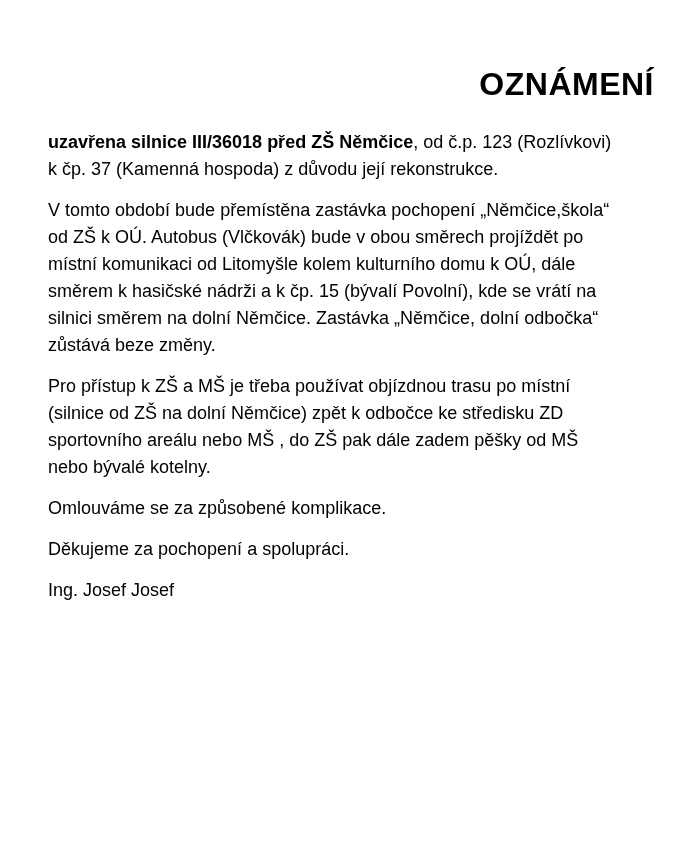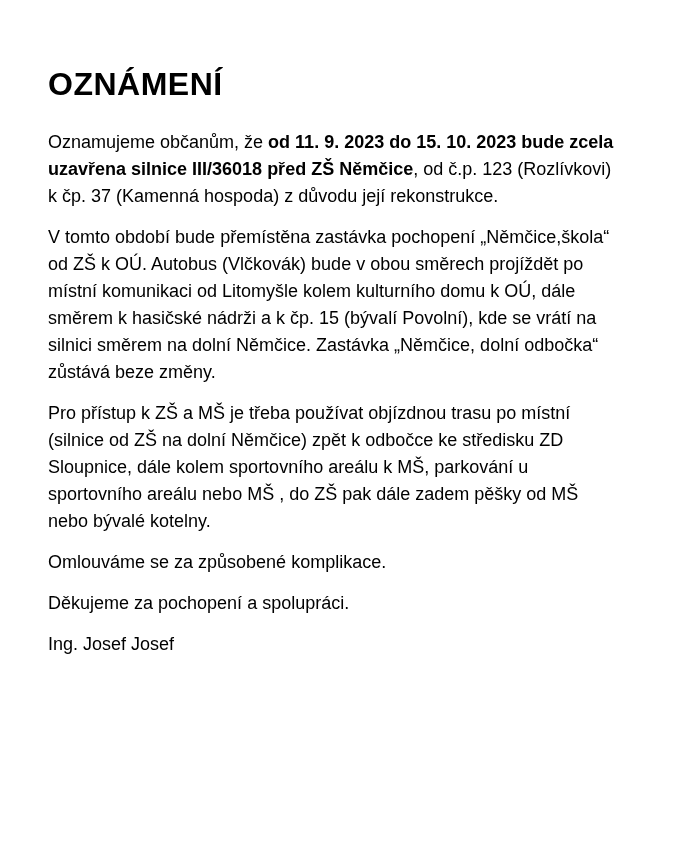--- a/index.html
+++ b/index.html
@@ -19,21 +19,21 @@
     padding: 64px 40px 0 48px;
     font-family: "Liberation Sans", sans-serif;
     color: #000000;
     background: #ffffff;
   }
   .doc-title {
     margin: 0 0 25px 0;
     font-size: 32px;
     line-height: 40px;
     font-weight: 700;
-    text-align: left;
+    text-align: right;
     letter-spacing: 0.5px;
     color: #000000;
   }
   .paragraph {
     margin: 0 0 14px 0;
   }
   .line {
     font-size: 18px;
     line-height: 27px;
     white-space: pre; 
@@ -42,36 +42,34 @@
     font-weight: 700;
   }
 </style>
 </head>
 <body>
 
 <div class="page">
   <h1 class="doc-title">OZNÁMENÍ</h1>
   <div>
       <div class="paragraph">
-        <div class="line"><span>Oznamujeme občanům, že </span><span class="bold">od 11. 9. 2023 do 15. 10. 2023 bude zcela</span></div>
         <div class="line"><span class="bold">uzavřena silnice III/36018 před ZŠ Němčice</span><span>, od č.p. 123 (Rozlívkovi)</span></div>
         <div class="line"><span>k čp. 37 (Kamenná hospoda) z důvodu její rekonstrukce.</span></div>
       </div>
       <div class="paragraph">
         <div class="line"><span>V tomto období bude přemístěna zastávka pochopení „Němčice,škola“</span></div>
         <div class="line"><span>od ZŠ k OÚ. Autobus (Vlčkovák) bude v obou směrech projíždět po</span></div>
         <div class="line"><span>místní komunikaci od Litomyšle kolem kulturního domu k OÚ, dále</span></div>
         <div class="line"><span>směrem k hasičské nádrži a k čp. 15 (bývalí Povolní), kde se vrátí na</span></div>
         <div class="line"><span>silnici směrem na dolní Němčice. Zastávka „Němčice, dolní odbočka“</span></div>
         <div class="line"><span>zůstává beze změny.</span></div>
       </div>
       <div class="paragraph">
         <div class="line"><span>Pro přístup k ZŠ a MŠ je třeba používat objízdnou trasu po místní</span></div>
         <div class="line"><span>(silnice od ZŠ na dolní Němčice) zpět k odbočce ke středisku ZD</span></div>
-        <div class="line"><span>Sloupnice, dále kolem sportovního areálu k MŠ, parkování u</span></div>
         <div class="line"><span>sportovního areálu nebo MŠ , do ZŠ pak dále zadem pěšky od MŠ</span></div>
         <div class="line"><span>nebo bývalé kotelny.</span></div>
       </div>
       <div class="paragraph">
         <div class="line"><span>Omlouváme se za způsobené komplikace.</span></div>
       </div>
       <div class="paragraph">
         <div class="line"><span>Děkujeme za pochopení a spolupráci.</span></div>
       </div>
       <div class="paragraph">

